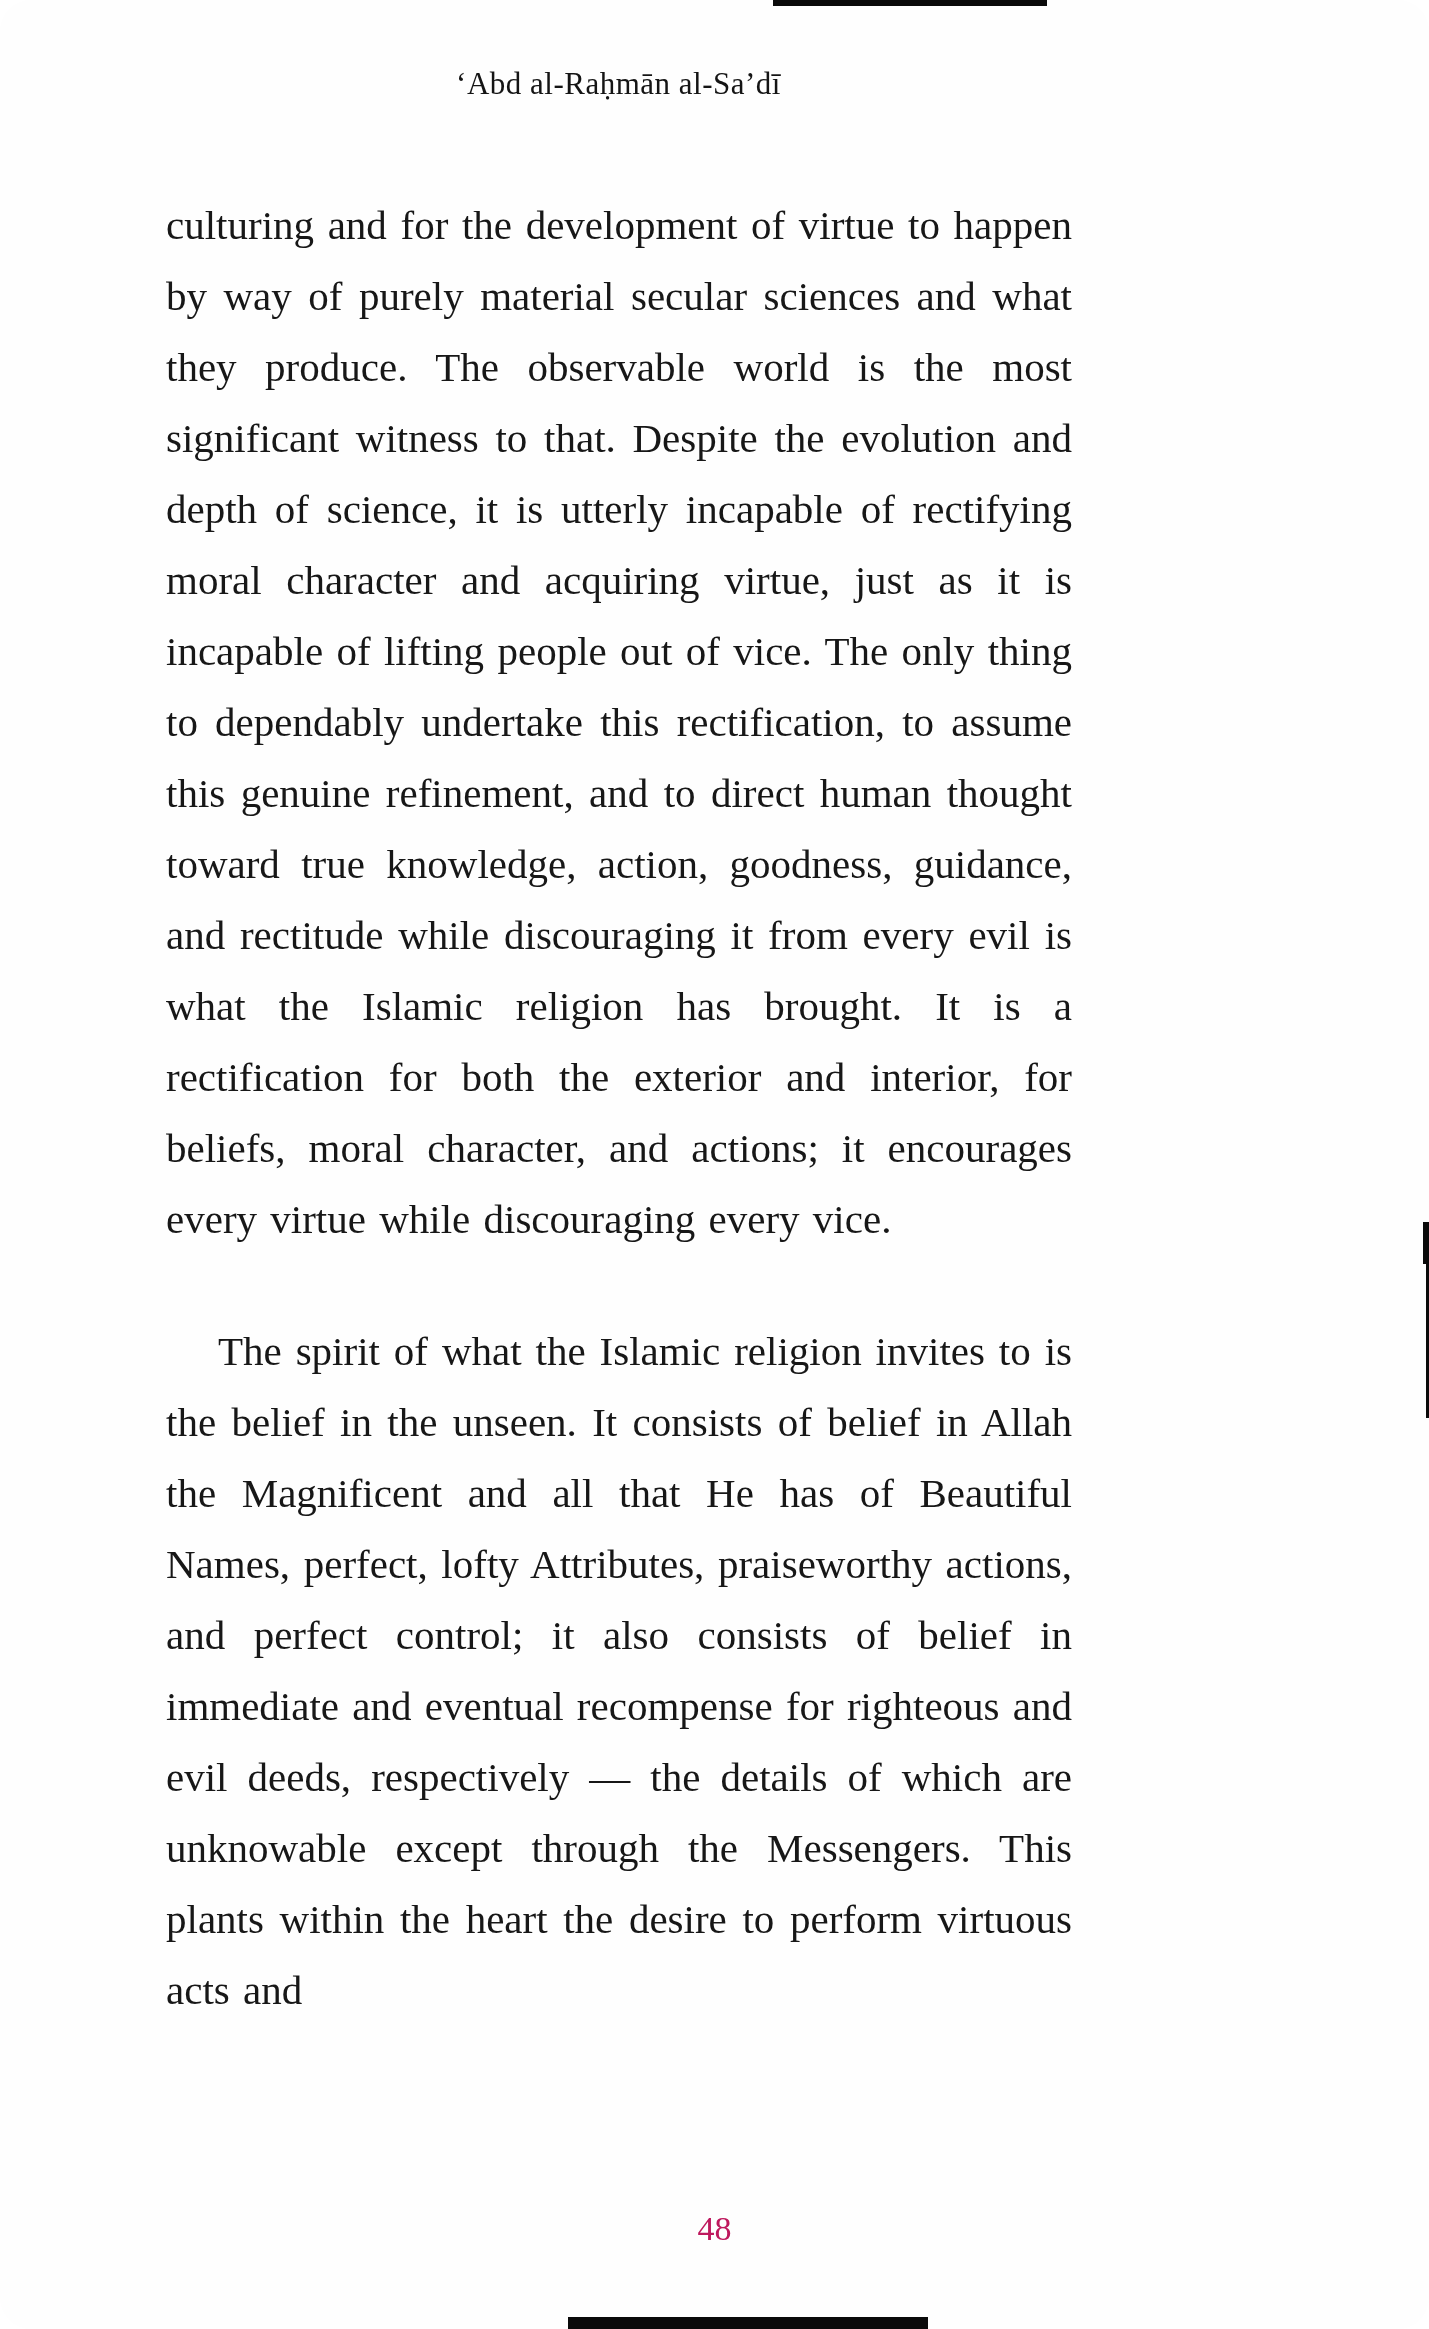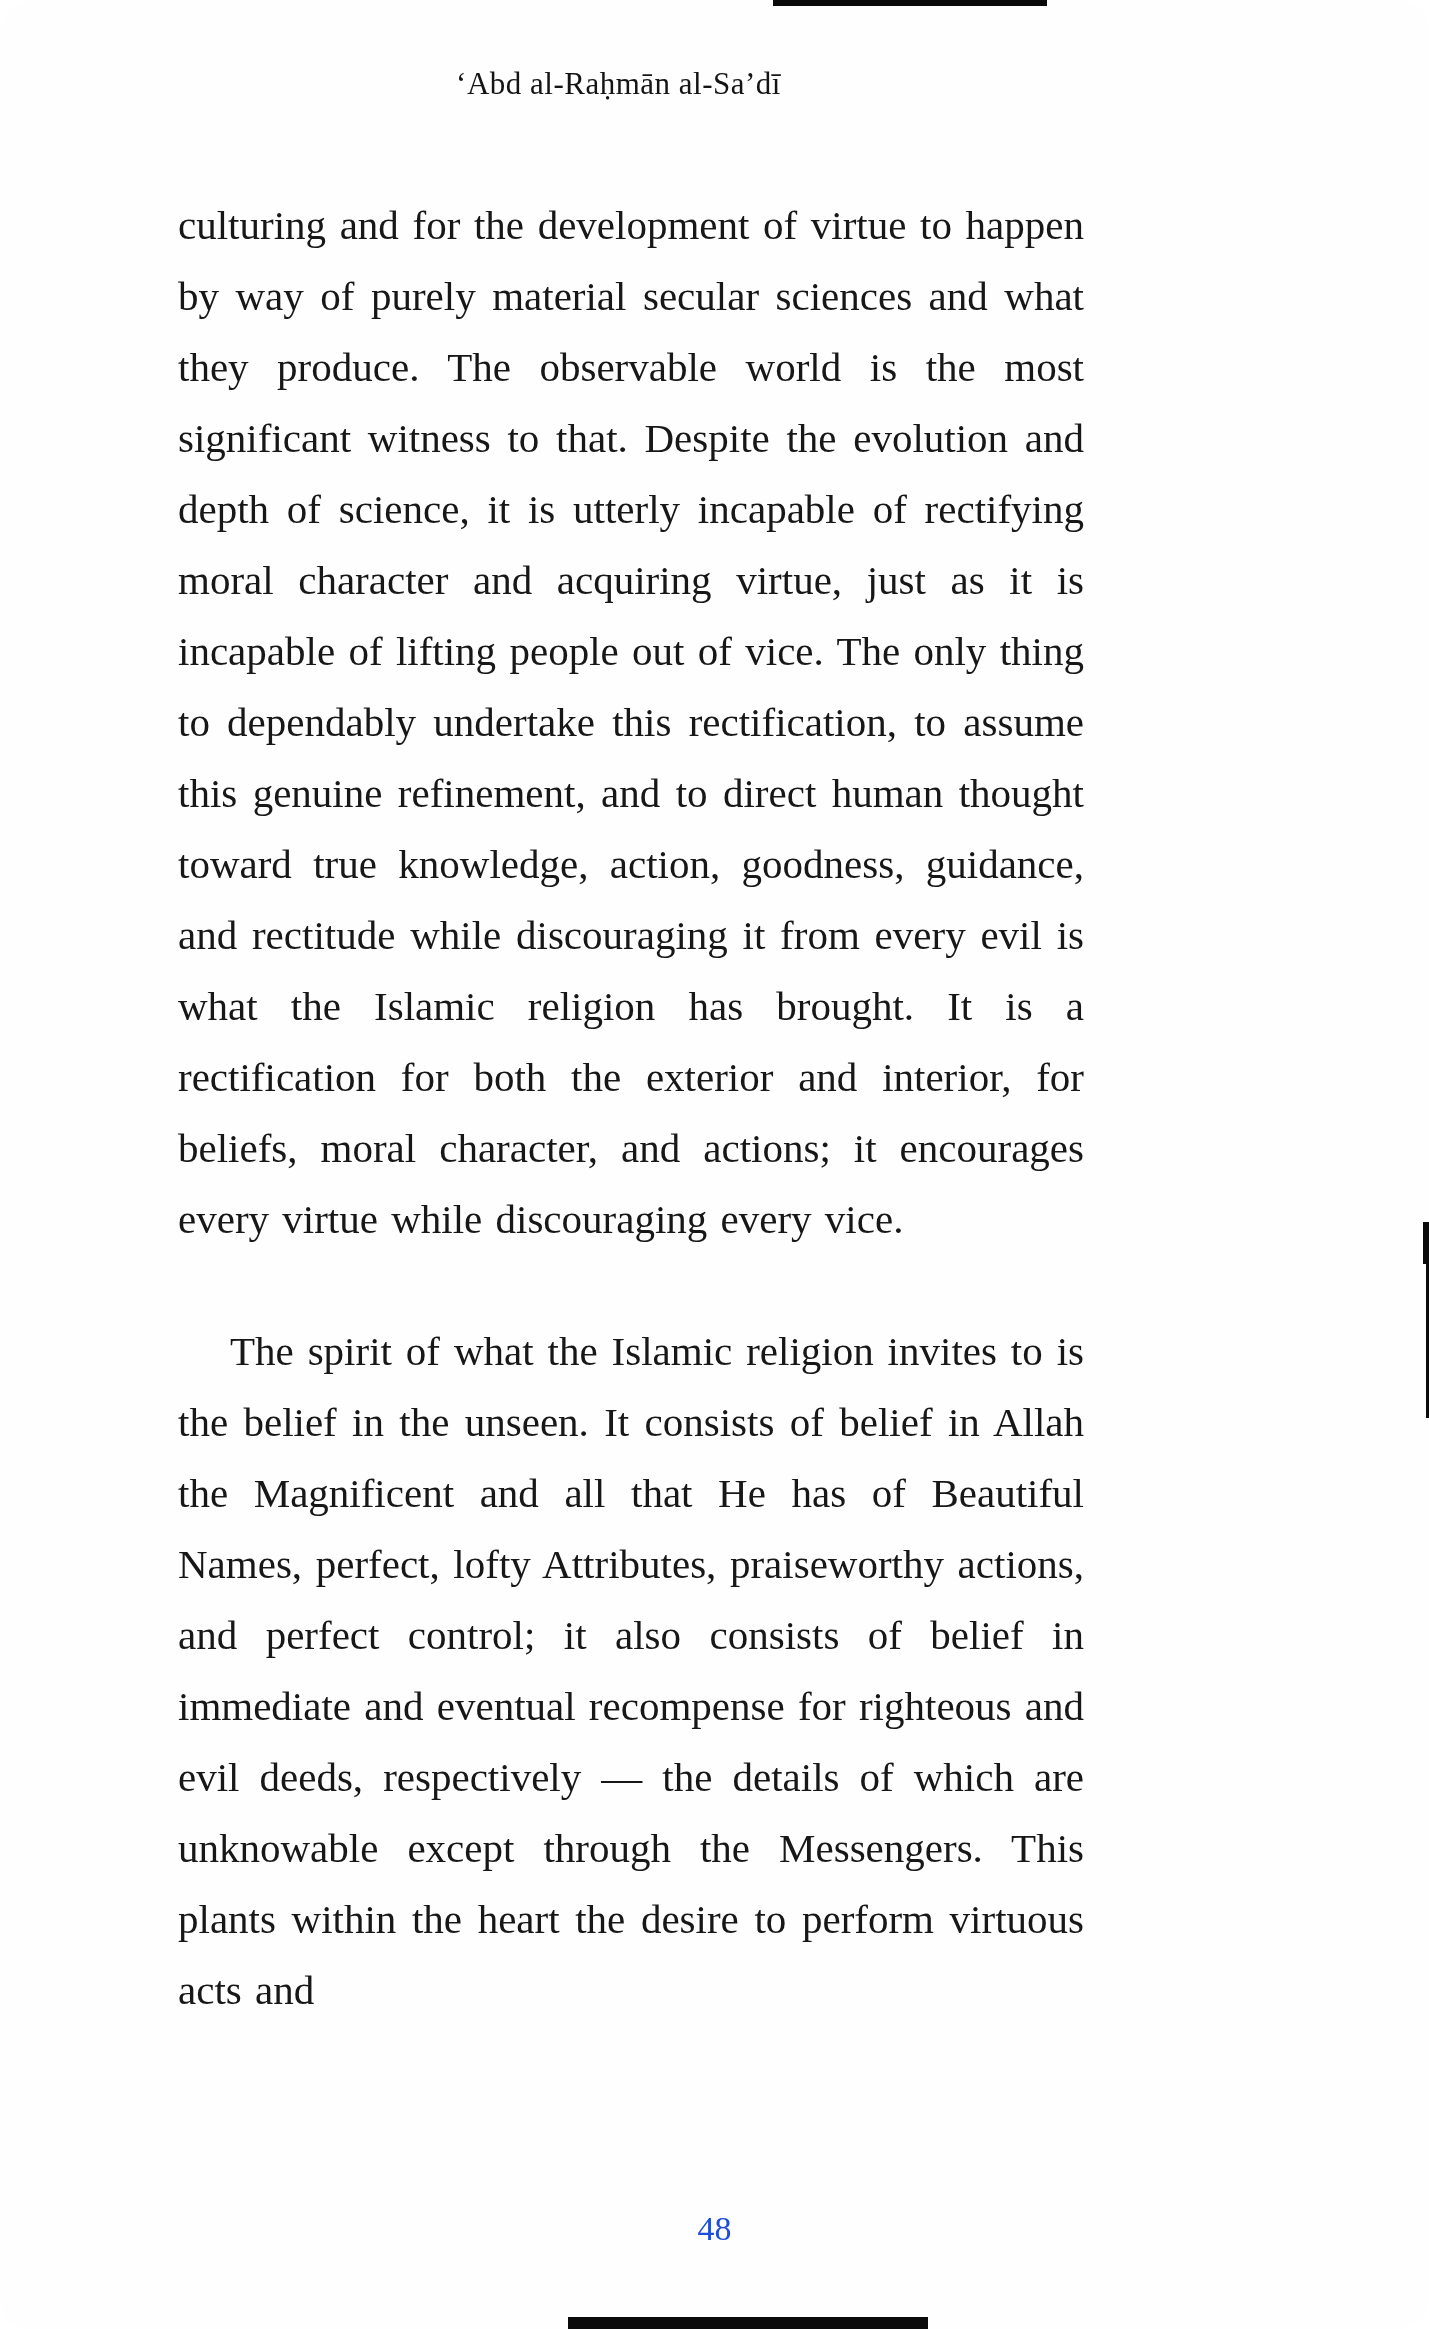--- a/index.html
+++ b/index.html
@@ -23,21 +23,21 @@
     left: 166px;
     width: 905px;
     text-align: center;
     font-size: 31px;
     letter-spacing: 0.5px;
     color: #141414;
   }
   .text-block {
     position: absolute;
     top: 190px;
-    left: 178px;
+    left: 166px;
     width: 906px;
   }
   .para {
     font-size: 41px;
     line-height: 71px;
     text-align: justify;
     word-spacing: 3px;
     margin: 0;
     color: #171717;
   }
@@ -47,21 +47,21 @@
   .para.indented {
     text-indent: 52px;
   }
   .page-number {
     position: absolute;
     top: 2210px;
     left: 0;
     width: 1429px;
     text-align: center;
     font-size: 34px;
-    color: #1d4ed8;
+    color: #be185d;
   }
   
   .artifact {
     position: absolute;
     background: #0a0a0a;
   }
   .a-top-left     { left: 0; top: 0; width: 11px; height: 5px; }
   .a-top-line     { left: 773px; top: 0; width: 274px; height: 6px; }
   .a-right-thick  { right: 0; top: 1222px; width: 6px; height: 42px; }
   .a-right-thin   { right: 0; top: 1222px; width: 3px; height: 196px; }

